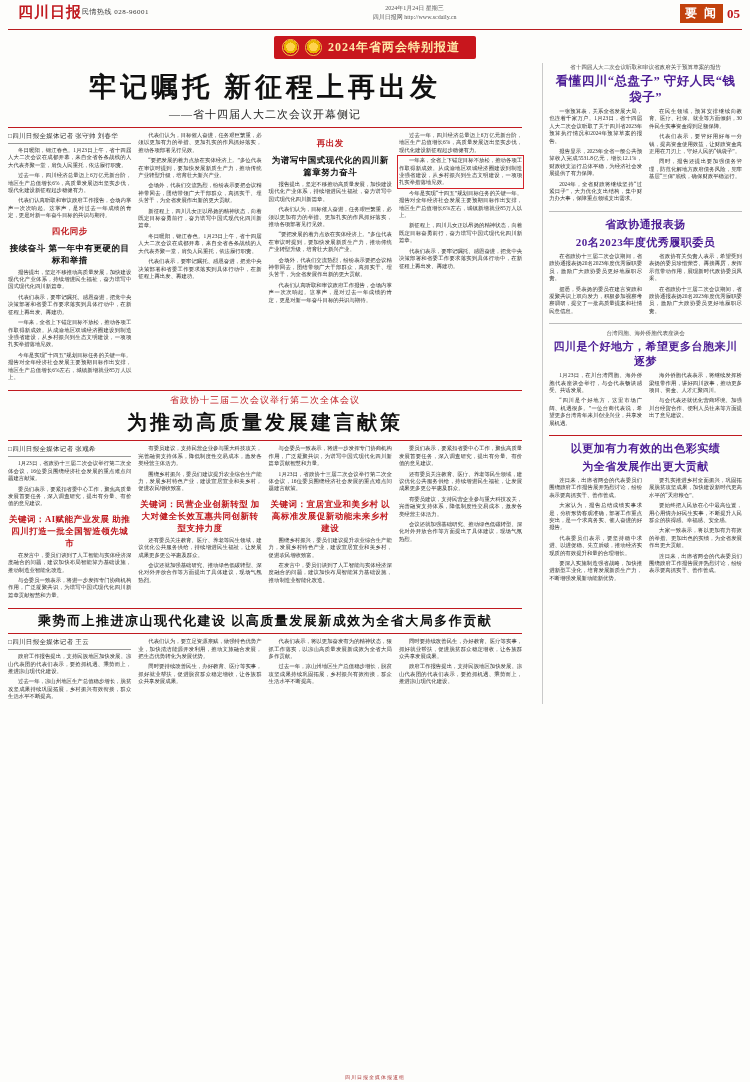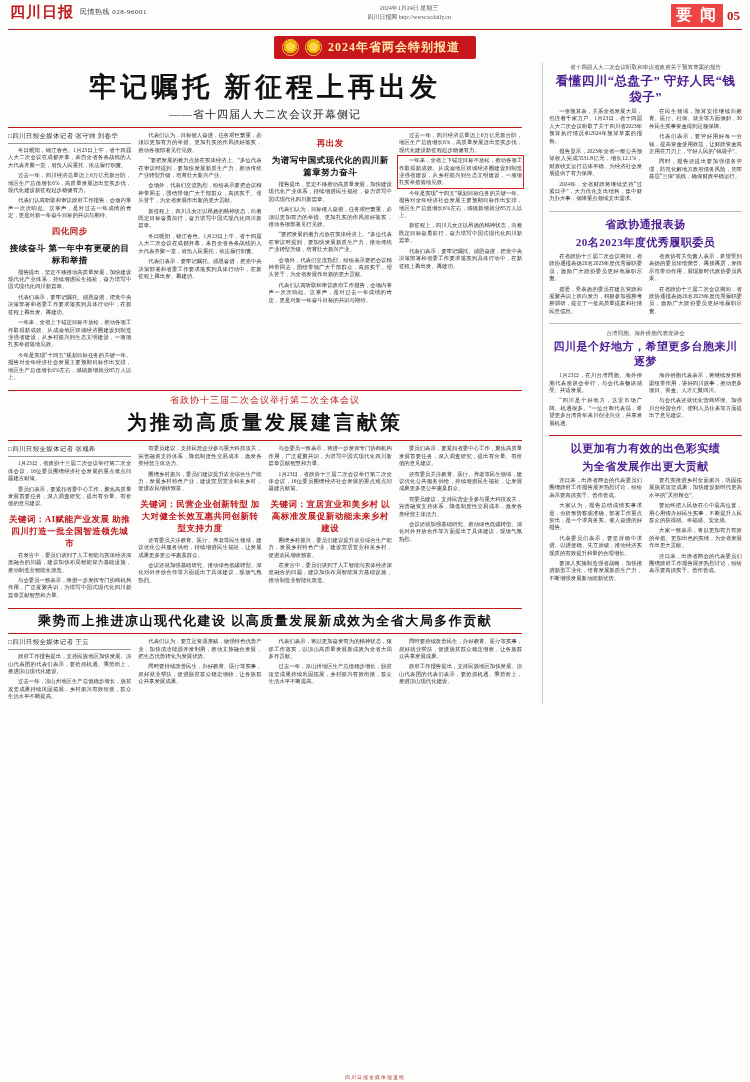--- a/index.html
+++ b/index.html
@@ -13,33 +13,33 @@
   }
   .page{width:750px;height:1082px;position:relative;box-sizing:border-box;padding:0 8px;}
 
   
   .masthead{
     display:flex;align-items:flex-start;justify-content:space-between;
     border-bottom:1px solid #b91d21;
     padding:4px 2px 3px 2px;
     height:22px;
   }
-  .mast-left{display:flex;align-items:center;gap:6px;}
+  .mast-left{display:flex;align-items:center;margin-left:8px;}
   .mast-logo{
     font-family:"Liberation Serif", serif;
     font-weight:bold;font-size:15px;color:#c01a1f;
     letter-spacing:1px;
     border:0;
     line-height:16px;
   }
   .mast-hotline{font-size:7px;color:#333;letter-spacing:0.5px;}
   .mast-center{font-size:6px;color:#555;text-align:center;line-height:9px;}
   .mast-right{display:flex;align-items:center;gap:4px;}
   .mast-section{
-    background:#ef4444;color:#fff;font-weight:bold;font-size:16px;
+    background:#c2410c;color:#fff;font-weight:bold;font-size:12px;
     padding:1px 5px;letter-spacing:2px;
   }
   .mast-page{font-size:13px;font-weight:bold;color:#c01a1f;}
 
   
   .banner-wrap{display:flex;justify-content:center;margin:6px 0 4px 0;}
   .banner{
     background:#c8161d;color:#ffe9a8;
     font-weight:bold;font-size:12px;letter-spacing:1px;
     padding:3px 16px 3px 8px;

